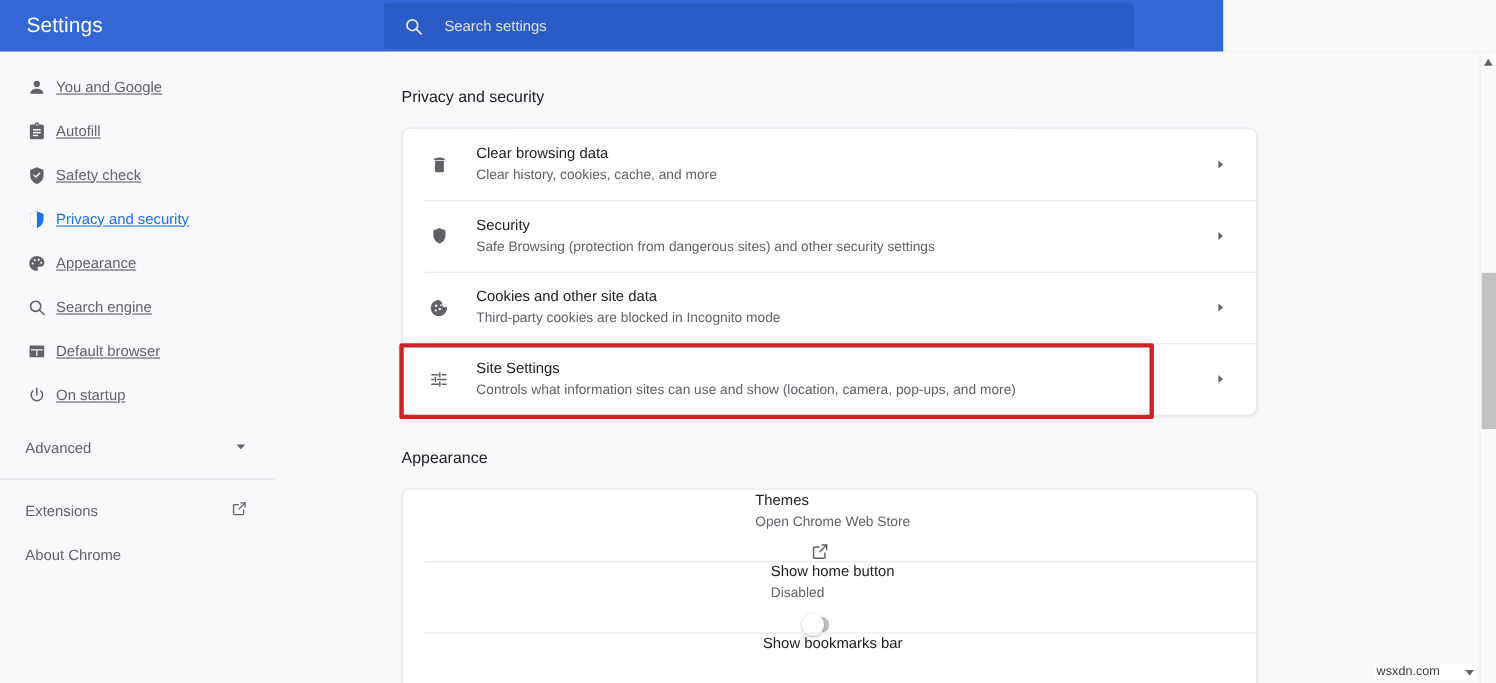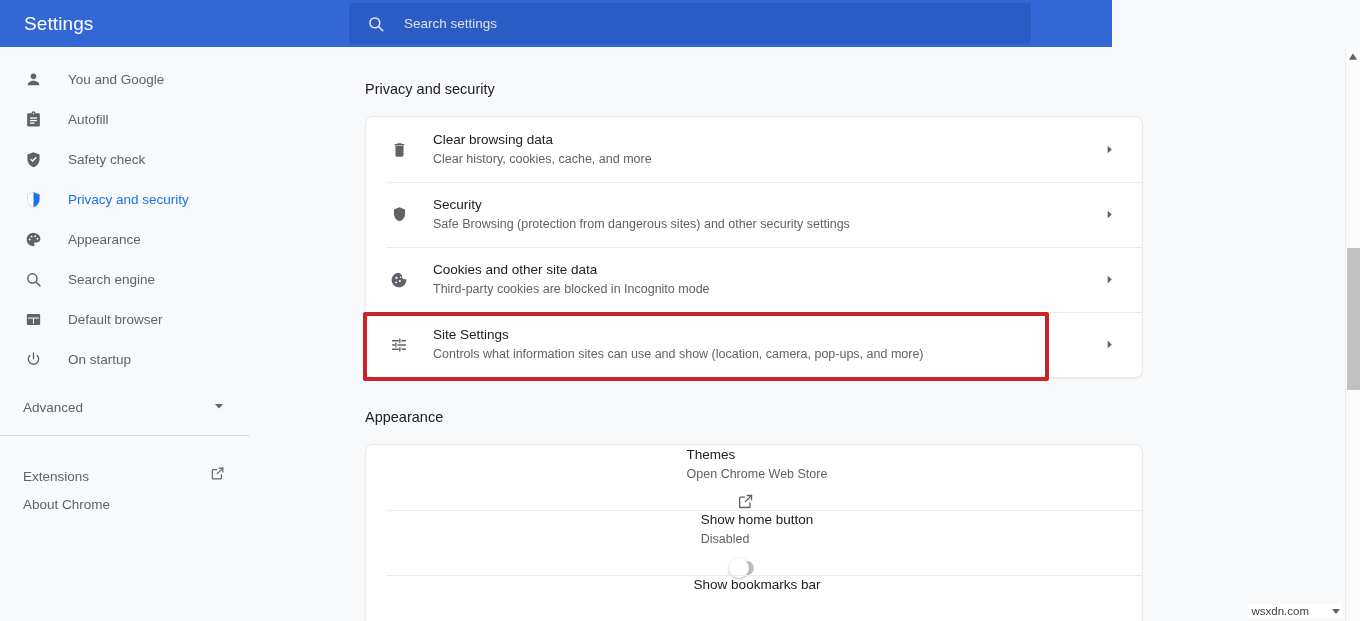--- a/index.html
+++ b/index.html
@@ -64,21 +64,21 @@
     padding-left: 23px;
     cursor: pointer;
     color: #5f6368;
     font-size: 13.5px;
   }
   .nav-item .nav-icon {
     width: 20px; height: 20px;
     display: flex; align-items: center; justify-content: center;
     flex: 0 0 20px;
   }
-  .nav-item .nav-label { margin-left: 25px; }
+  .nav-item .nav-label { margin-left: 8px; text-decoration: underline; }
   .nav-item.selected { color: #1a73e8; }
   .nav-item.selected .nav-label { color: #1a73e8; font-weight: 400; }
 
   .advanced-row {
     display: flex; align-items: center;
     height: 40px;
     margin-top: 8px;
     padding-left: 23px; padding-right: 25px;
     cursor: pointer;
     color: #5f6368; font-size: 13.5px;
@@ -316,21 +316,21 @@
       <span class="adv-label">Advanced</span>
       <span>
         <svg width="12" height="12" viewBox="0 0 24 24" fill="#5f6368">
             <path d="M4 8l8 9 8-9z"></path>
           </svg>
       </span>
     </div>
 
     <div class="nav-divider"></div>
 
-    <div class="bottom-item" style="margin-top:8px;align-items:flex-end;">
+    <div class="bottom-item" style="margin-top:8px;">
       <span class="b-label">Extensions</span>
       <span>
         <svg width="15" height="15" viewBox="0 0 24 24" fill="none" stroke="#5f6368" stroke-width="1.9" stroke-linecap="round" stroke-linejoin="round">
           <path d="M14.5 3.5H20.5V9.5"></path>
           <path d="M20.5 3.5 11.8 12.2"></path>
           <path d="M18.3 13.6V19.3a1.2 1.2 0 0 1-1.2 1.2H4.9a1.2 1.2 0 0 1-1.2-1.2V7.1a1.2 1.2 0 0 1 1.2-1.2h5.7"></path>
         </svg>
       </span>
     </div>
 

